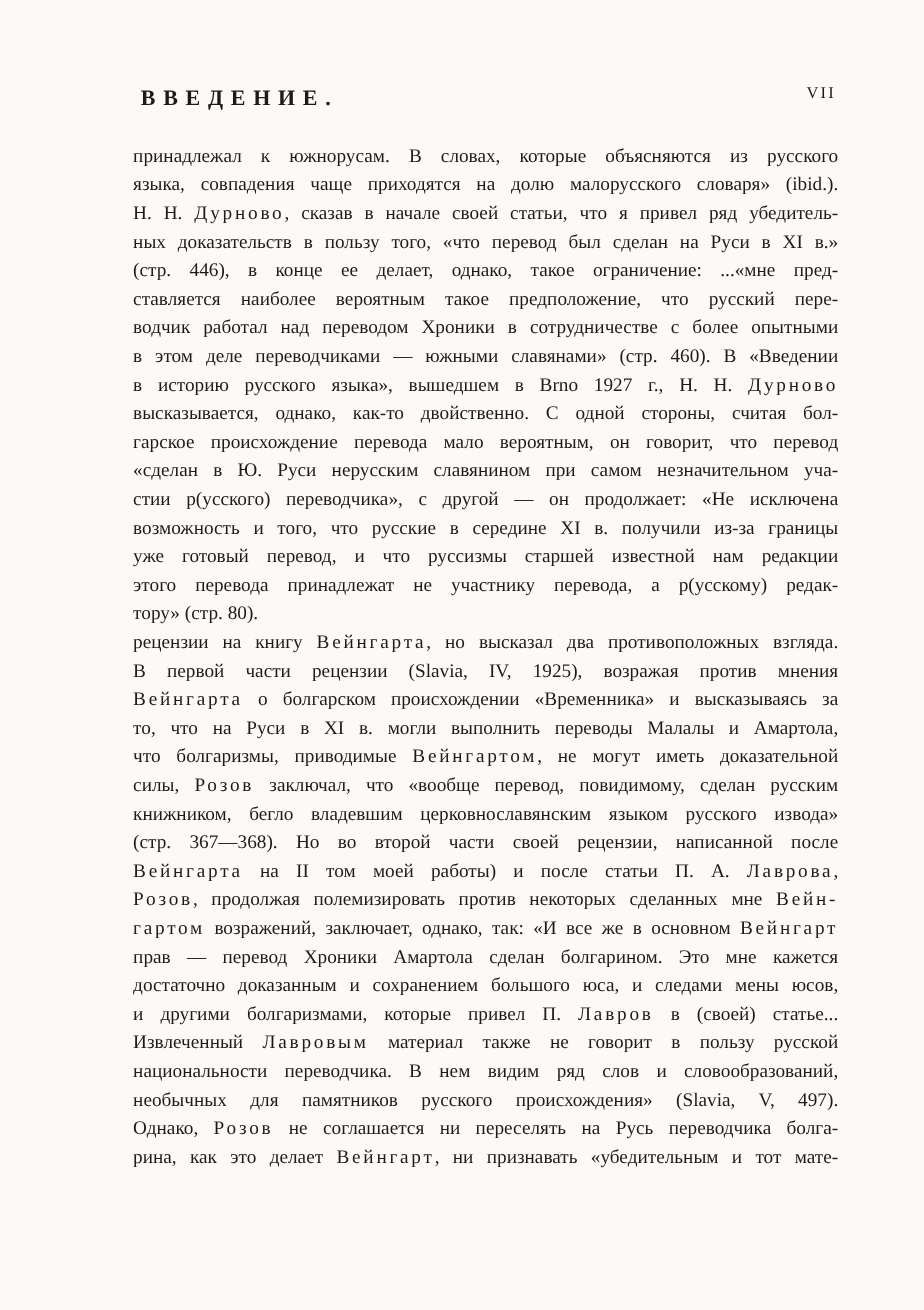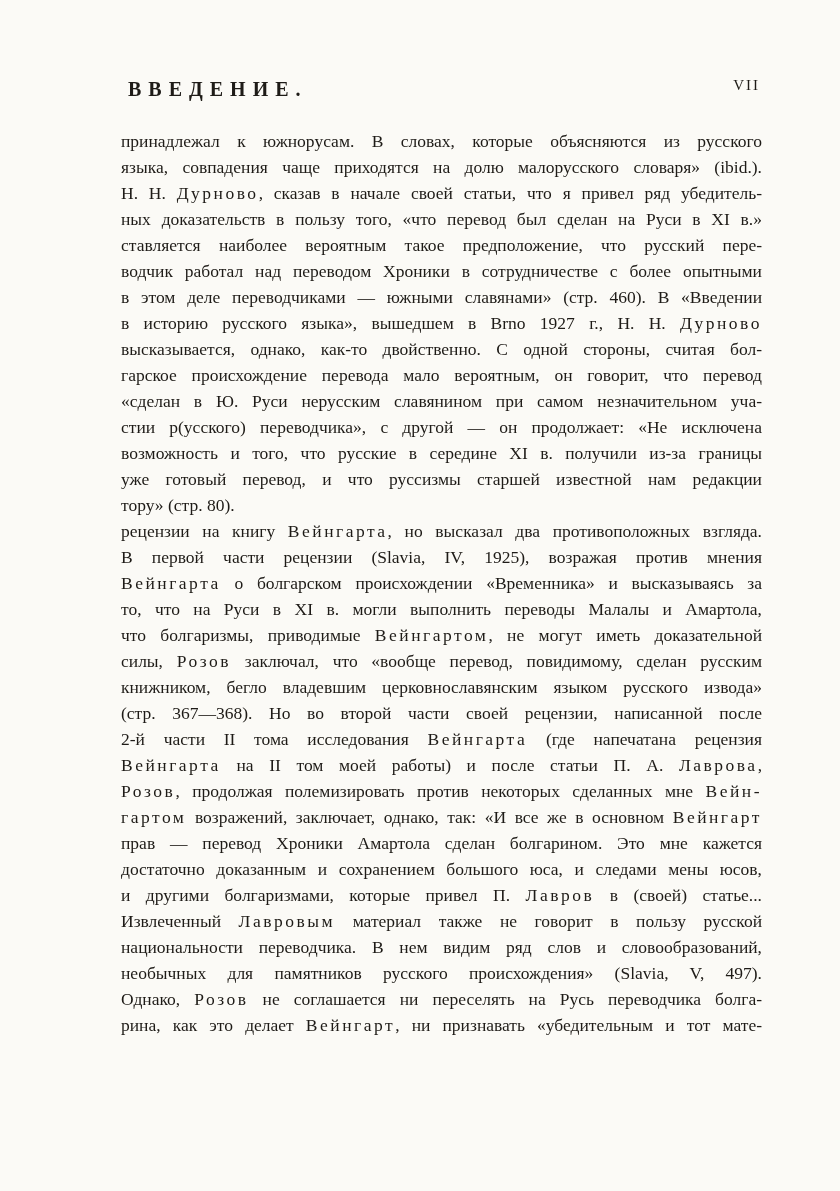--- a/index.html
+++ b/index.html
@@ -63,42 +63,43 @@
   <div class="header-title">ВВЕДЕНИЕ.</div>
   <div class="page-number">VII</div>
 </div>
 
 <div class="text-body">
     <div class="paragraph">
       <div class="line">принадлежал к южнорусам. В словах, которые объясняются из русского</div>
       <div class="line">языка, совпадения чаще приходятся на долю малорусского словаря» (ibid.).</div>
       <div class="line">Н. Н. <span class="sp">Дурново</span>, сказав в начале своей статьи, что я привел ряд убедитель-</div>
       <div class="line">ных доказательств в пользу того, «что перевод был сделан на Руси в XI в.»</div>
+      <div class="line">(стр. 446), в конце ее делает, однако, такое ограничение: ...«мне пред-</div>
       <div class="line">ставляется наиболее вероятным такое предположение, что русский пере-</div>
       <div class="line">водчик работал над переводом Хроники в сотрудничестве с более опытными</div>
       <div class="line">в этом деле переводчиками — южными славянами» (стр. 460). В «Введении</div>
       <div class="line">в историю русского языка», вышедшем в Brno 1927 г., Н. Н. <span class="sp">Дурново</span></div>
       <div class="line">высказывается, однако, как-то двойственно. С одной стороны, считая бол-</div>
       <div class="line">гарское происхождение перевода мало вероятным, он говорит, что перевод</div>
       <div class="line">«сделан в Ю. Руси нерусским славянином при самом незначительном уча-</div>
       <div class="line">стии р(усского) переводчика», с другой — он продолжает: «Не исключена</div>
       <div class="line">возможность и того, что русские в середине XI в. получили из-за границы</div>
       <div class="line">уже готовый перевод, и что руссизмы старшей известной нам редакции</div>
+      <div class="line">этого перевода принадлежат не участнику перевода, а р(усскому) редак-</div>
       <div class="line flush">тору» (стр. 80).</div>
     </div>
     <div class="paragraph">
       <div class="line">рецензии на книгу <span class="sp"><span class="sp">Вейнгарт</span>а</span>, но высказал два противоположных взгляда.</div>
       <div class="line">В первой части рецензии (Slavia, IV, 1925), возражая против мнения</div>
       <div class="line"><span class="sp"><span class="sp">Вейнгарт</span>а</span> о болгарском происхождении «Временника» и высказываясь за</div>
       <div class="line">то, что на Руси в XI в. могли выполнить переводы Малалы и Амартола,</div>
       <div class="line">что болгаризмы, приводимые <span class="sp"><span class="sp">Вейнгарт</span>ом</span>, не могут иметь доказательной</div>
       <div class="line">силы, <span class="sp">Розов</span> заключал, что «вообще перевод, повидимому, сделан русским</div>
       <div class="line">книжником, бегло владевшим церковнославянским языком русского извода»</div>
       <div class="line">(стр. 367—368). Но во второй части своей рецензии, написанной после</div>
-      <div class="line">2-й части II тома исследования <span class="sp"><span class="sp">Вейнгарт</span>а</span> (где напечатана рецензия</div>
       <div class="line"><span class="sp"><span class="sp">Вейнгарт</span>а</span> на II том моей работы) и после статьи П. А. <span class="sp"><span class="sp">Лавров</span>а</span>,</div>
       <div class="line"><span class="sp">Розов</span>, продолжая полемизировать против некоторых сделанных мне <span class="sp">Вейн-</span></div>
       <div class="line"><span class="sp">гартом</span> возражений, заключает, однако, так: «И все же в основном <span class="sp">Вейнгарт</span></div>
       <div class="line">прав — перевод Хроники Амартола сделан болгарином. Это мне кажется</div>
       <div class="line">достаточно доказанным и сохранением большого юса, и следами мены юсов,</div>
       <div class="line">и другими болгаризмами, которые привел П. <span class="sp">Лавров</span> в (своей) статье...</div>
       <div class="line">Извлеченный <span class="sp"><span class="sp">Лавров</span>ым</span> материал также не говорит в пользу русской</div>
       <div class="line">национальности переводчика. В нем видим ряд слов и словообразований,</div>
       <div class="line">необычных для памятников русского происхождения» (Slavia, V, 497).</div>
       <div class="line">Однако, <span class="sp">Розов</span> не соглашается ни переселять на Русь переводчика болга-</div>

